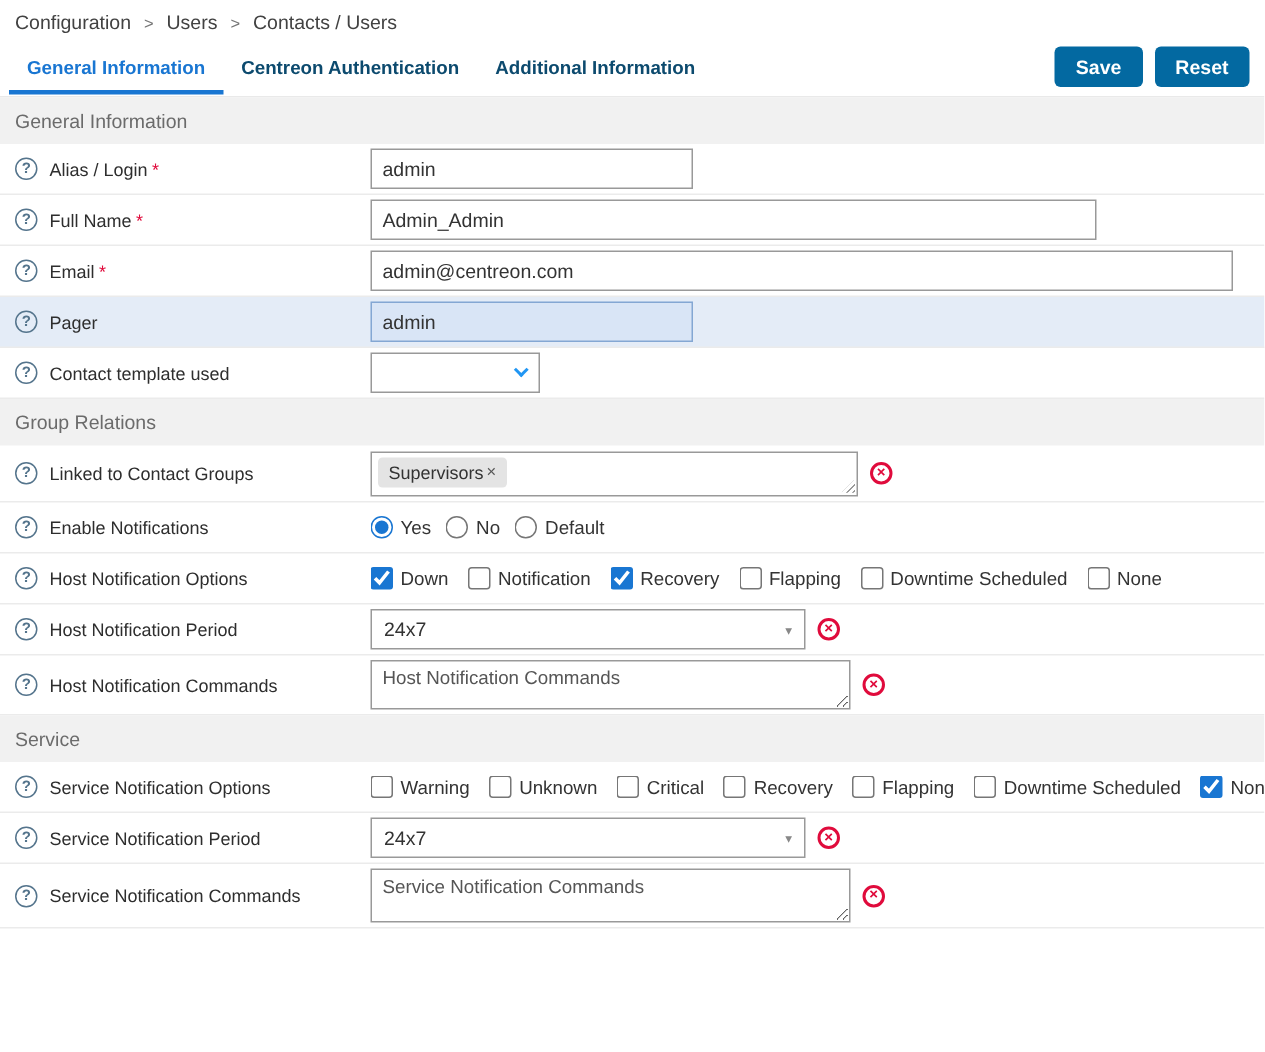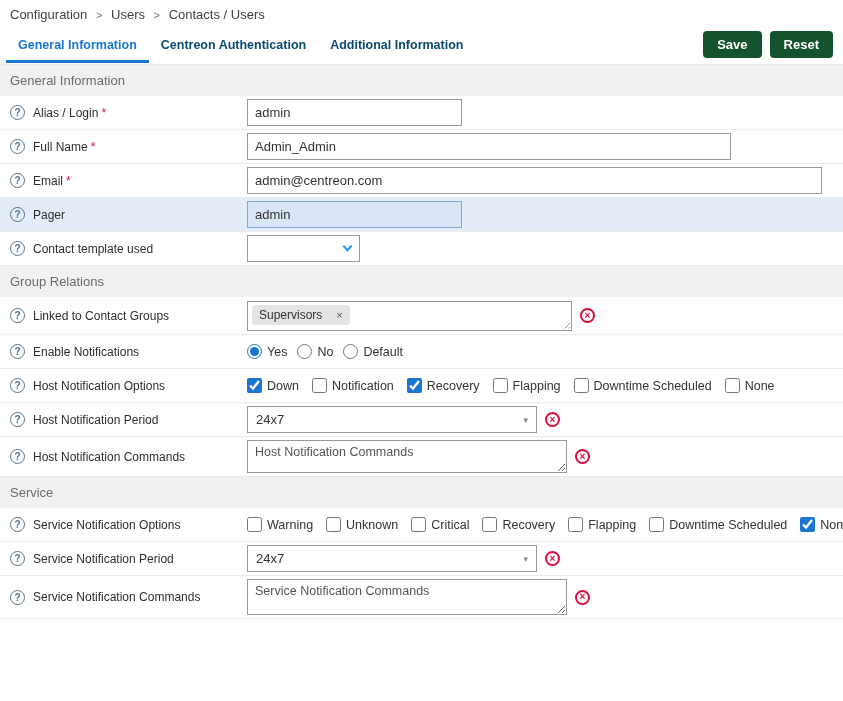--- a/index.html
+++ b/index.html
@@ -12,21 +12,21 @@
   }
   
   .breadcrumb { padding: 7px 10px 5px 10px; font-size: 13px; color: #424242; }
   .bc-item { cursor: pointer; }
   .bc-sep { color: #777; margin: 0 5px; font-size: 11px; }
   
   .tabbar { display: flex; align-items: center; padding: 0 6px; border-bottom: 1px solid #e9e9e9; }
   .tab { padding: 9px 12px 8px 12px; font-size: 12.5px; font-weight: bold; color: #0c4a6e; cursor: pointer; border-bottom: 3px solid transparent; }
   .tab.active { color: #1976d2; border-bottom-color: #1976d2; }
   .actions { margin-left: auto; display: flex; gap: 8px; padding: 4px 4px 6px 0; }
-  .btn { background: #14532d; color: #fff; border: none; border-radius: 4px; padding: 6px 14px; font-size: 13px; font-weight: bold; font-family: inherit; cursor: pointer; }
+  .btn { background: #0369a1; color: #fff; border: none; border-radius: 4px; padding: 6px 14px; font-size: 13px; font-weight: bold; font-family: inherit; cursor: pointer; }
   
   .page-title { padding: 11px 10px 9px 10px; font-size: 15px; color: #3c3c3c; }
   
   .section-header { background: #f1f1f1; color: #6b6b6b; padding: 8px 10px; font-size: 13px; }
   
   .row { display: flex; align-items: center; min-height: 34px; padding: 3px 10px; border-bottom: 1px solid #ebebeb; }
   .row.highlight { background: #e4ecf7; }
   .label-cell { width: 237px; flex-shrink: 0; display: flex; align-items: center; gap: 8px; }
   .flabel { font-size: 12px; color: #2e2e2e; }
   .req { color: #e00b3c; margin-left: 3px; font-size: 12px; }
@@ -45,21 +45,21 @@
   .chev { width: 7px; height: 7px; border-right: 2px solid #2196f3; border-bottom: 2px solid #2196f3;
           transform: rotate(45deg); margin-top: -4px; }
   
   .clear { width: 15px; height: 15px; flex-shrink: 0; border-radius: 50%; border: 2px solid #e00b3c; color: #e00b3c;
            font-size: 10px; font-weight: bold; line-height: 1; display: inline-flex; align-items: center; justify-content: center;
            margin-left: 8px; cursor: pointer; }
   
   .tagbox { position: relative; width: 325px; min-height: 30px; border: 1px solid #999; background: #fff;
             padding: 3px 4px; display: flex; align-items: flex-start; gap: 4px; }
   .chip { background: #e4e4e4; border-radius: 3px; padding: 3px 7px; font-size: 12px; color: #333;
-          display: inline-flex; align-items: center; gap: 14px; }
+          display: inline-flex; align-items: center; gap: 2px; }
   .chip-x { color: #555; font-size: 11px; cursor: pointer; }
   .grip { position: absolute; right: 1px; bottom: 1px; width: 9px; height: 9px;
           background: repeating-linear-gradient(135deg, transparent, transparent 2px, #9a9a9a 2px, #9a9a9a 3px);
           clip-path: polygon(100% 0, 100% 100%, 0 100%); cursor: nwse-resize; }
   
   textarea { border: 1px solid #999; font: inherit; font-size: 12.5px; color: #444; padding: 4px 7px;
              resize: both; width: 320px; height: 33px; }
   textarea::placeholder { color: #555; opacity: 1; }
   
   .opt-group { display: flex; flex-wrap: nowrap; }

